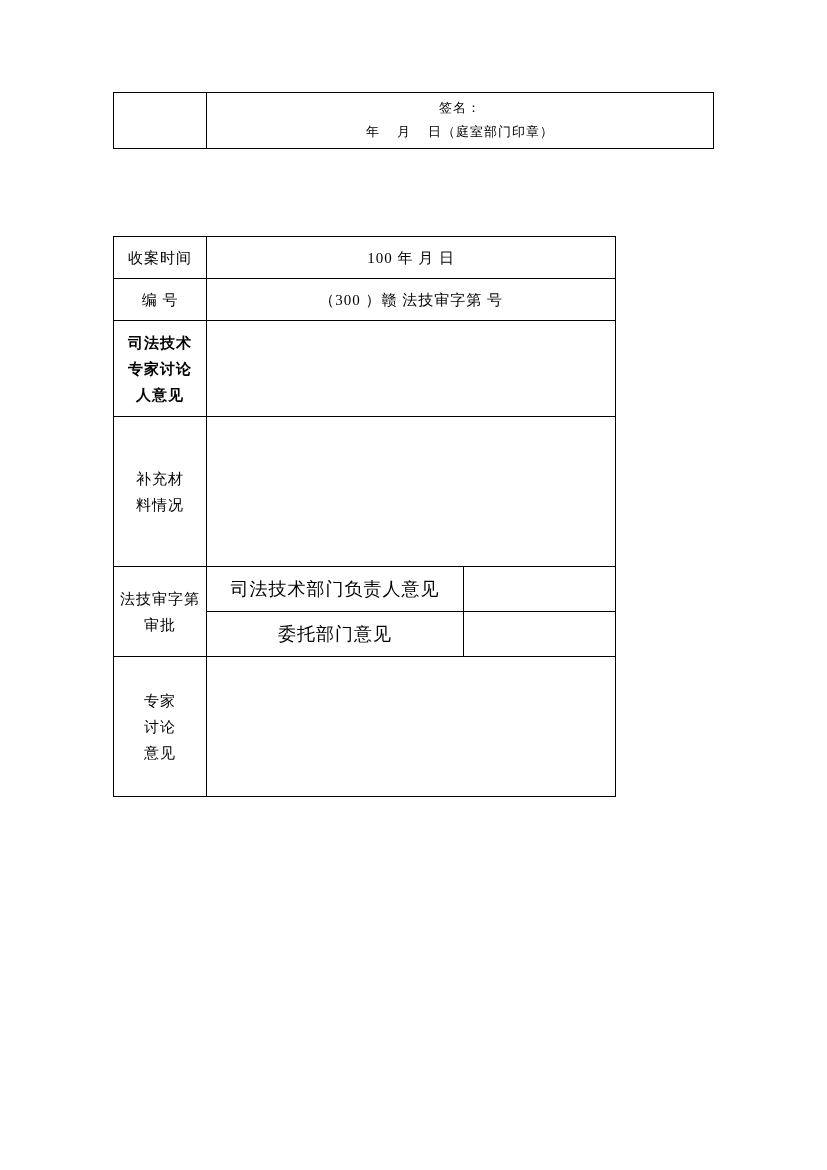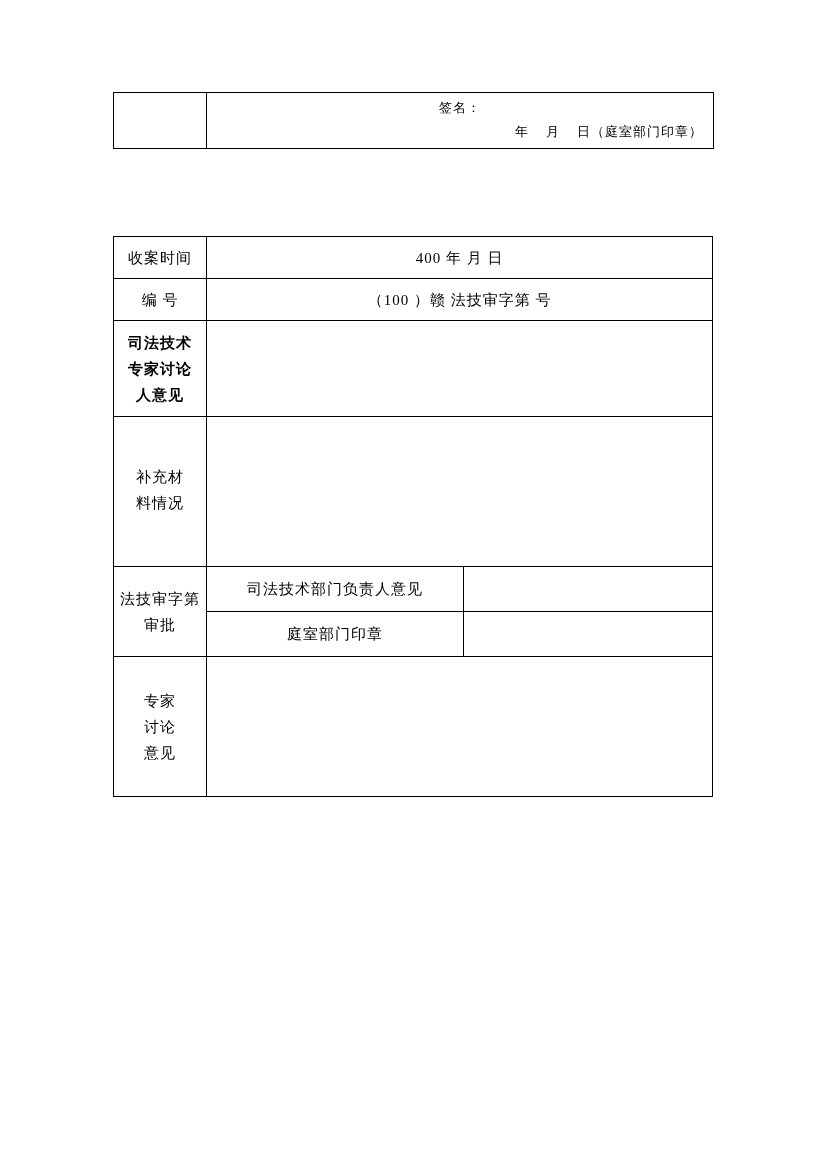--- a/index.html
+++ b/index.html
@@ -46,29 +46,29 @@
     padding: 3px 10px 4px 10px;
     text-align: center;
   }
   .sig-line {
     display: block;
     text-align: center;
     letter-spacing: 1px;
     white-space: pre;
   }
   .sig-line.second {
-    text-align: right;
+    text-align: center;
   }
 
   
   .main-table {
     position: absolute;
     left: 113px;
     top: 236px;
-    width: 600px;
+    width: 503px;
     border-collapse: collapse;
     table-layout: fixed;
   }
   .main-table td {
     border: 1px solid #000000;
     padding: 0;
     font-size: 15px;
     line-height: 26px;
     vertical-align: middle;
   }
@@ -83,39 +83,39 @@
     letter-spacing: 1px;
     padding: 4px 6px;
   }
   .blank-cell {
     padding: 4px 6px;
   }
   .row-h-42 { height: 42px; }
   .row-h-96 { height: 96px; font-weight: bold; }
   .row-h-40 { height: 40px; }
   .row-h-140 { height: 140px; }
-  .row-h-150 { height: 150px; font-family: Liberation Mono, monospace; }
+  .row-h-150 { height: 150px; }
   .row-h-160 { height: 160px; }
 
   .multiline {
     display: block;
     text-align: center;
     line-height: 26px;
     letter-spacing: 1px;
   }
 
   
   .nested {
     width: 100%;
     border-collapse: collapse;
     table-layout: fixed;
   }
   .nested td {
     border: 1px solid #000000;
-    font-size: 15px;
+    font-size: 18px;
     height: 40px;
     padding: 2px 4px;
     vertical-align: middle;
   }
   .nested td.nested-label {
     text-align: center;
     letter-spacing: 1px;
     width: 248px;
   }
   .nested td.nested-blank {
@@ -145,26 +145,26 @@
       </td>
     </tr>
   </tbody>
     </table>
 
   <table class="main-table">
 
     <tbody>
         <tr class="row-h-42">
       <td class="label-cell">收案时间</td>
-      <td class="value-cell">400  年  月  日</td>
+      <td class="value-cell">100  年  月  日</td>
     </tr>
 
     <tr class="row-h-42">
       <td class="label-cell">编    号</td>
-      <td class="value-cell">（100 ）赣   法技审字第   号</td>
+      <td class="value-cell">（300 ）赣   法技审字第   号</td>
     </tr>
 
     <tr class="row-h-96">
       <td class="label-cell">
         <span class="multiline">司法技术</span>
         <span class="multiline">专家讨论</span>
         <span class="multiline">人意见</span>
       </td>
       <td class="blank-cell"></td>
     </tr>
@@ -184,21 +184,21 @@
         <span class="multiline">审批</span>
       </td>
       <td class="cell-nested">
         <table class="nested">
           <tbody>
                 <tr>
             <td class="nested-label nl-first">司法技术部门负责人意见</td>
             <td class="nested-blank"></td>
           </tr>
           <tr>
-            <td class="nested-label nl-second">庭室部门印章</td>
+            <td class="nested-label nl-second">委托部门意见</td>
             <td class="nested-blank" style="border-bottom:none;"></td>
           </tr>
         </tbody>
             </table>
       </td>
     </tr>
 
     <tr class="row-h-140">
       <td class="label-cell">
         <span class="multiline">专家</span>

